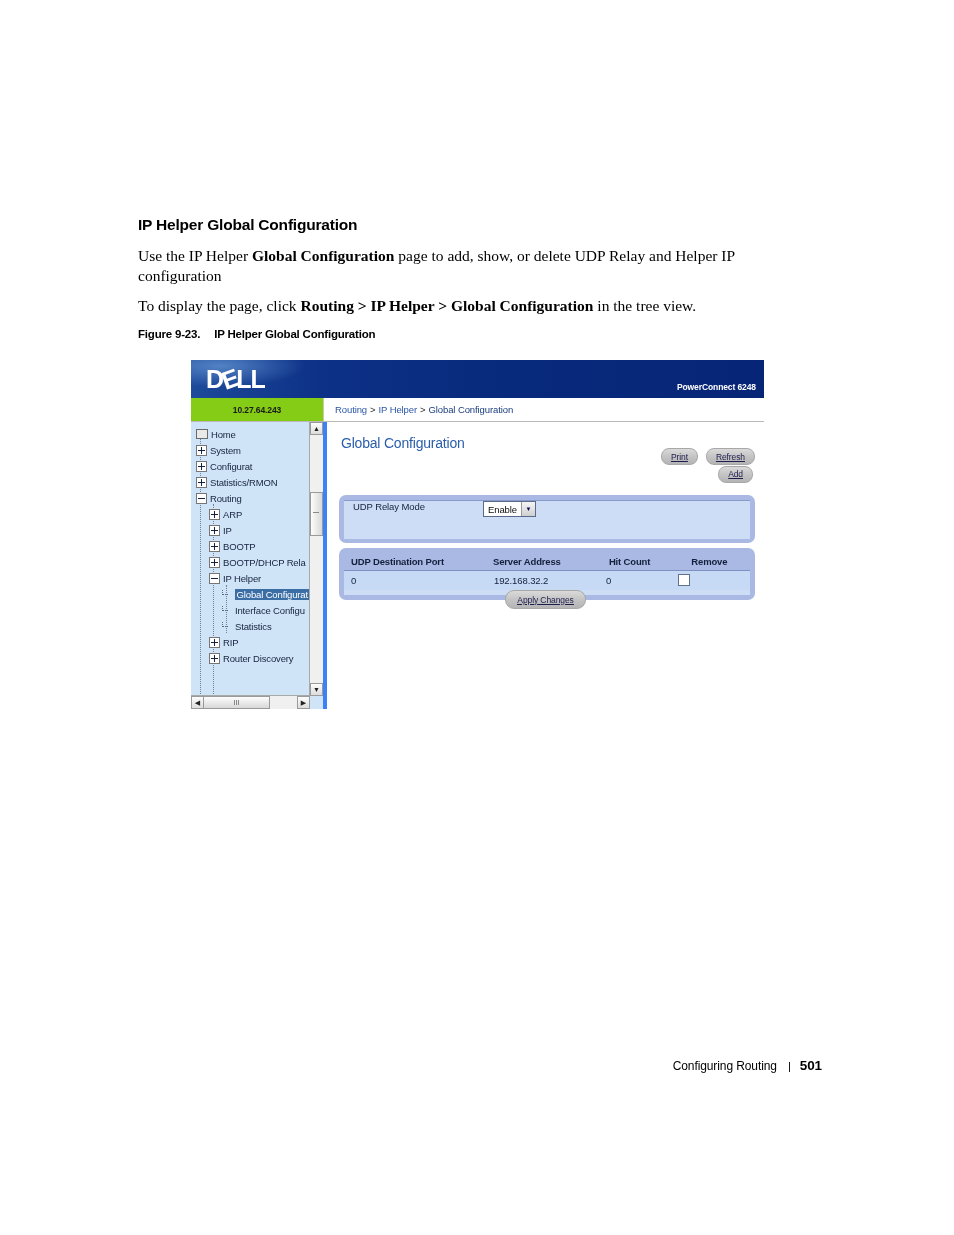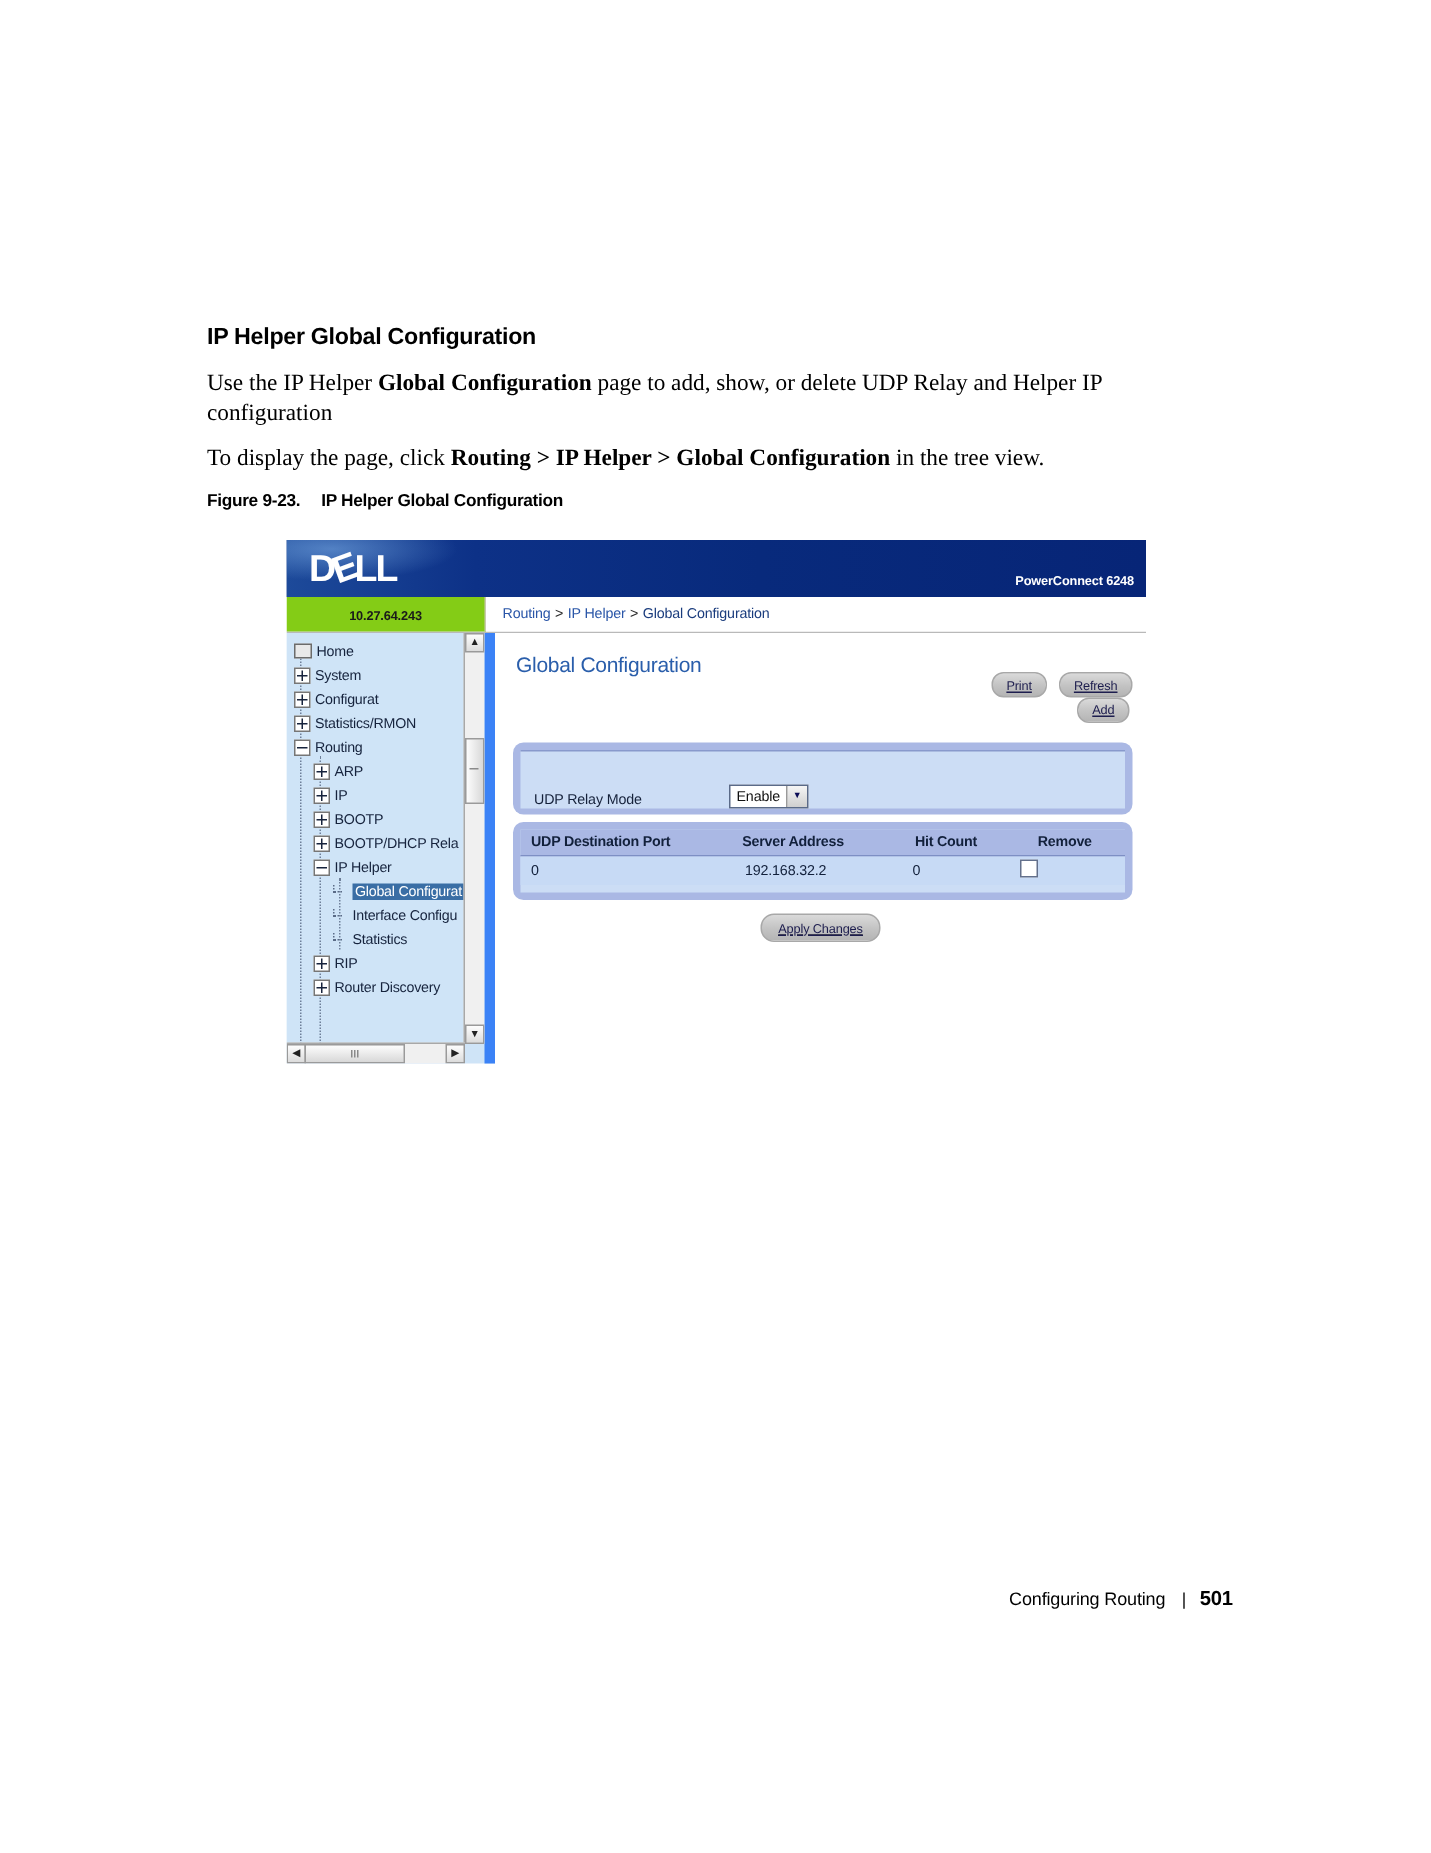--- a/index.html
+++ b/index.html
@@ -180,21 +180,21 @@
   .oma-body {
     display: flex;
     height: 287px;
   }
 
   
   .tree-panel {
     width: 132px;
     background: #cfe4f7;
     position: relative;
-    border-right: 7px solid #3b82f6;
+    border-right: 4px solid #3b82f6;
     overflow: hidden;
   }
   .tree-scroll-area {
     position: absolute;
     left: 0; top: 0; right: 13px; bottom: 13px;
     overflow: hidden;
     background: #cfe4f7;
   }
   .tree-list {
     padding: 4px 0 0 5px;
@@ -385,21 +385,21 @@
     border-radius: 7px;
     padding: 5px;
   }
   .panel-relay { top: 73px; height: 38px; }
   .relay-inner {
     background: #ccddf5;
     height: 100%;
     border-top: 1px solid #8899cc;
     position: relative;
     display: flex;
-    align-items: flex-end;
+    align-items: flex-start;
   }
   .relay-label {
     font-size: 9.5px;
     color: #15213a;
     margin-left: 9px;
     letter-spacing: -0.1px;
     width: 130px;
   }
   .select-box {
     display: inline-flex;
@@ -461,21 +461,21 @@
   .chk {
     display: inline-block;
     width: 10px; height: 10px;
     background: #ffffff;
     border: 1px solid #63708c;
   }
 
   .apply-wrap {
     position: absolute;
     left: 0; right: 0;
-    top: 187px;
+    top: 168px;
     display: flex;
     justify-content: center;
     text-decoration: underline;
   }
   .btn-apply {
     height: 17px;
     padding: 0 11px;
     border-radius: 9px;
   }
 </style>

